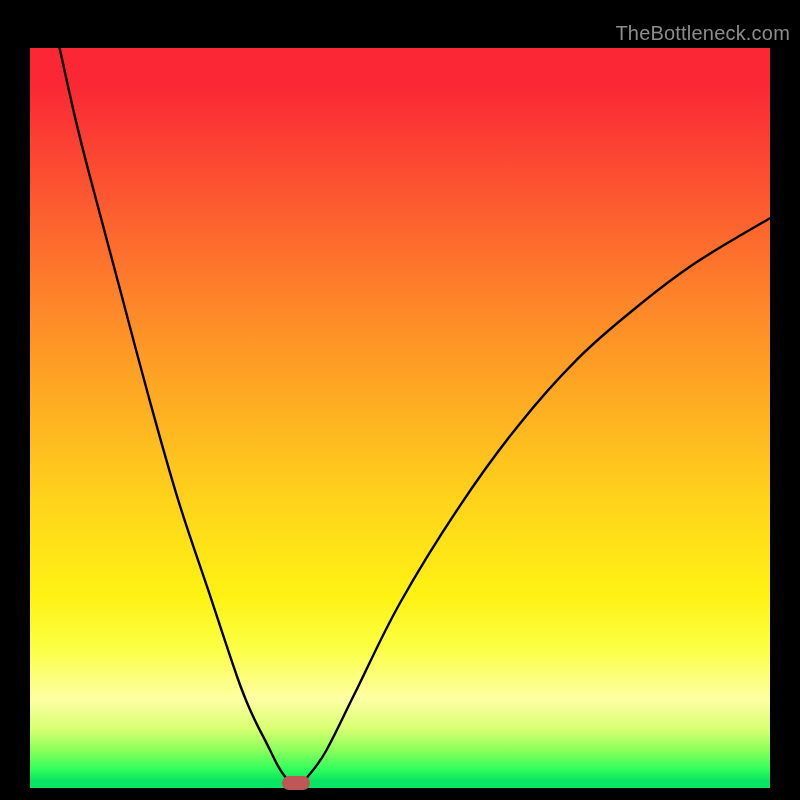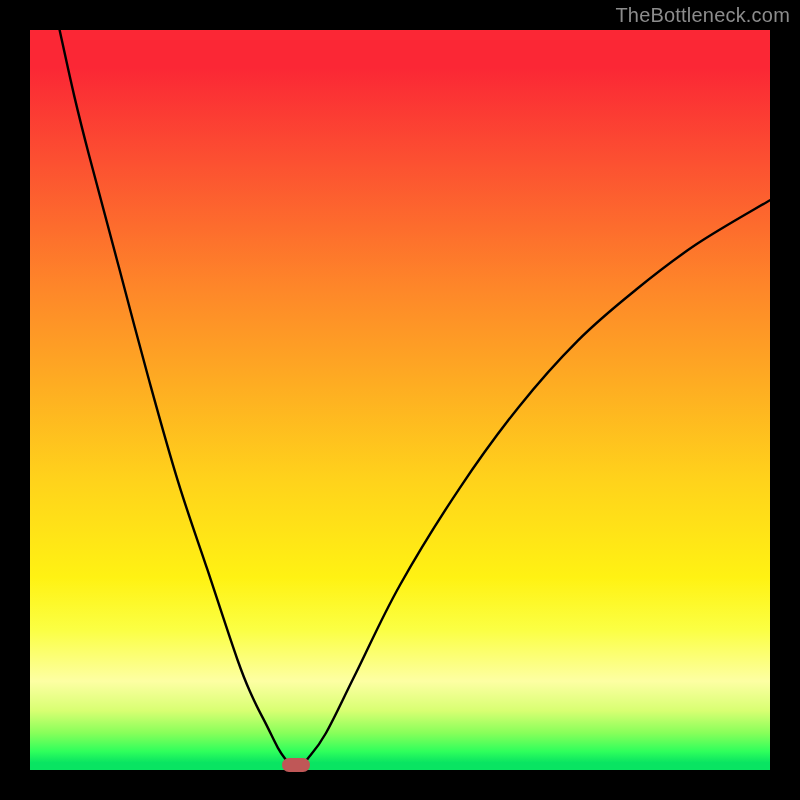--- a/index.html
+++ b/index.html
@@ -9,20 +9,21 @@
     height: 800px;
     background: #000000;
     overflow: hidden;
     font-family: Arial, Helvetica, sans-serif;
   }
   .frame {
     position: relative;
     width: 800px;
     height: 624px;
     background: #000000;
+    margin-top: 18px;
   }
   .plot-area {
     position: absolute;
     left: 30px;
     top: 30px;
     width: 740px;
     height: 740px;
     
     background: linear-gradient(to bottom,
       #fb2735 0%,

